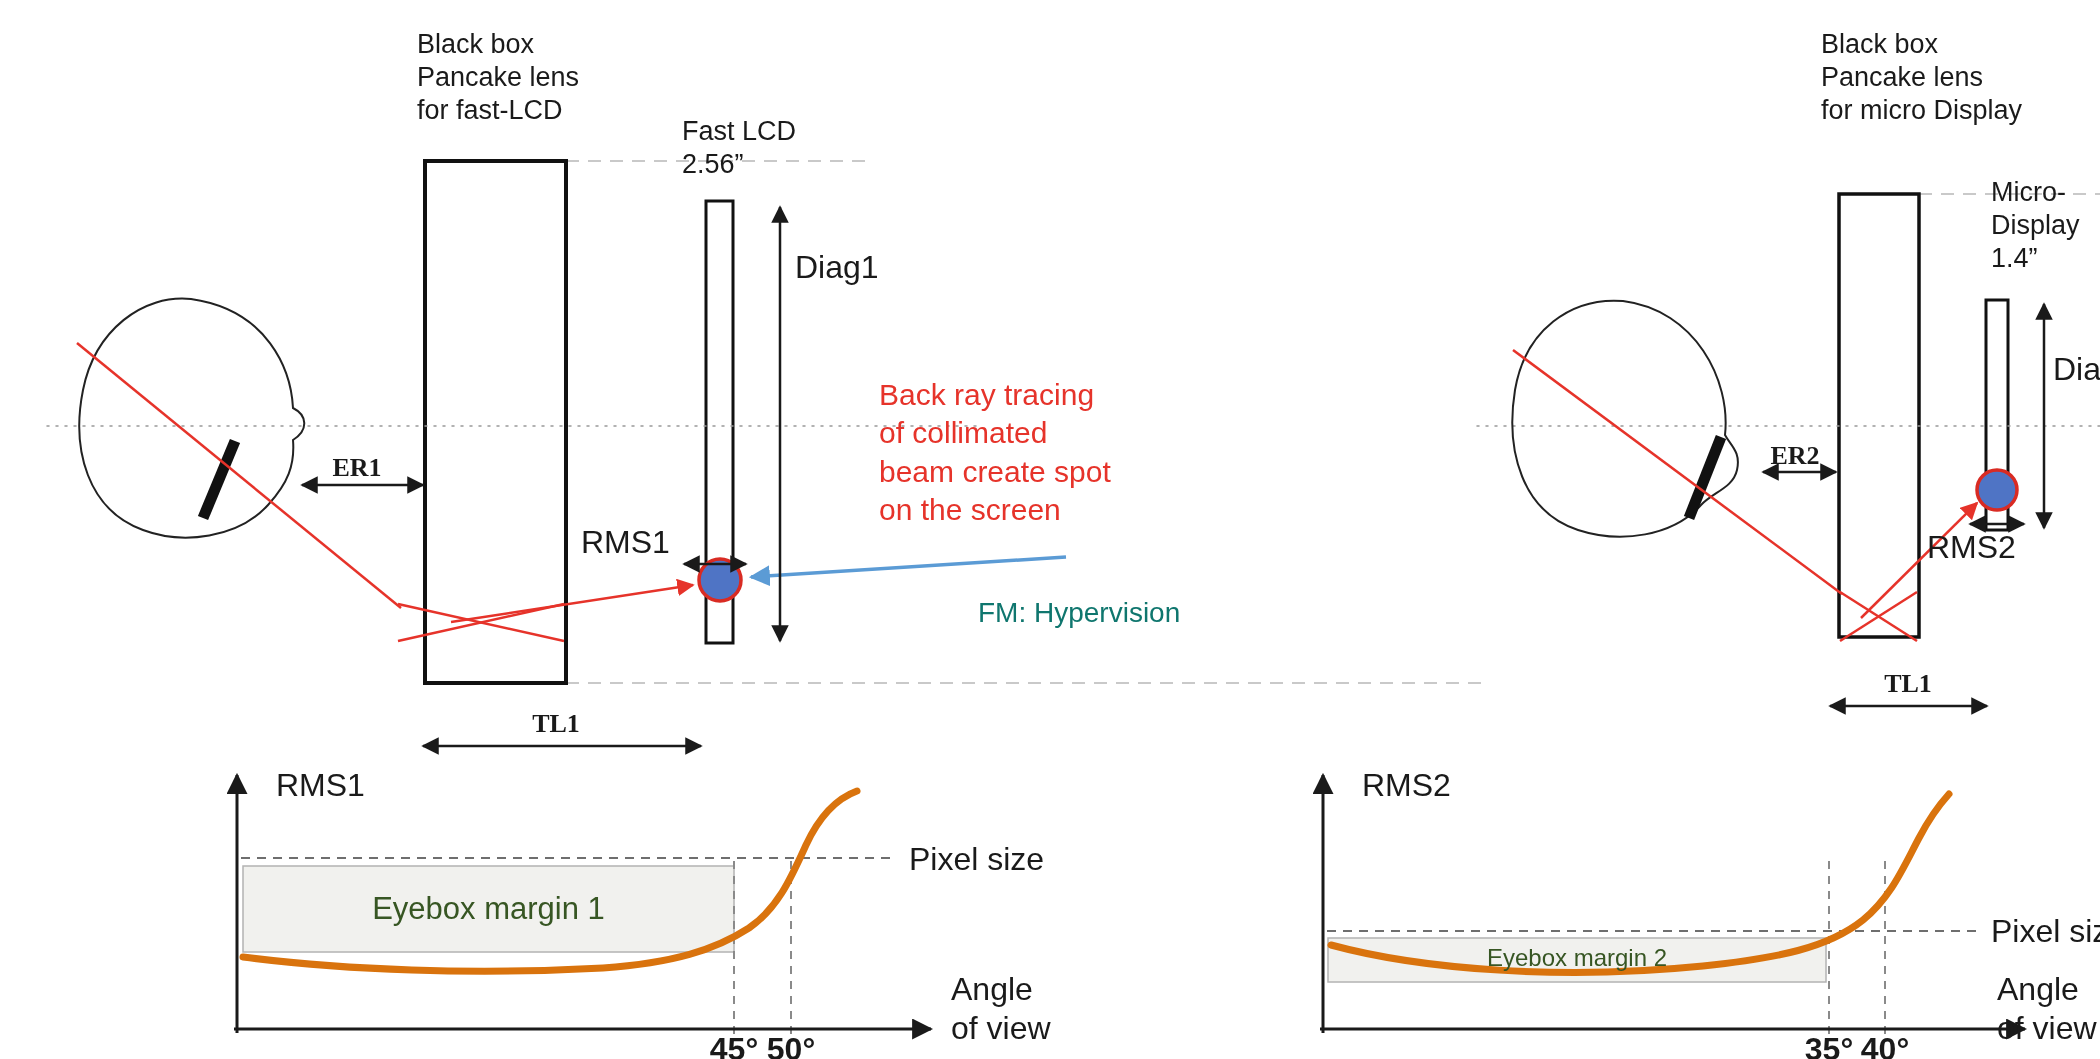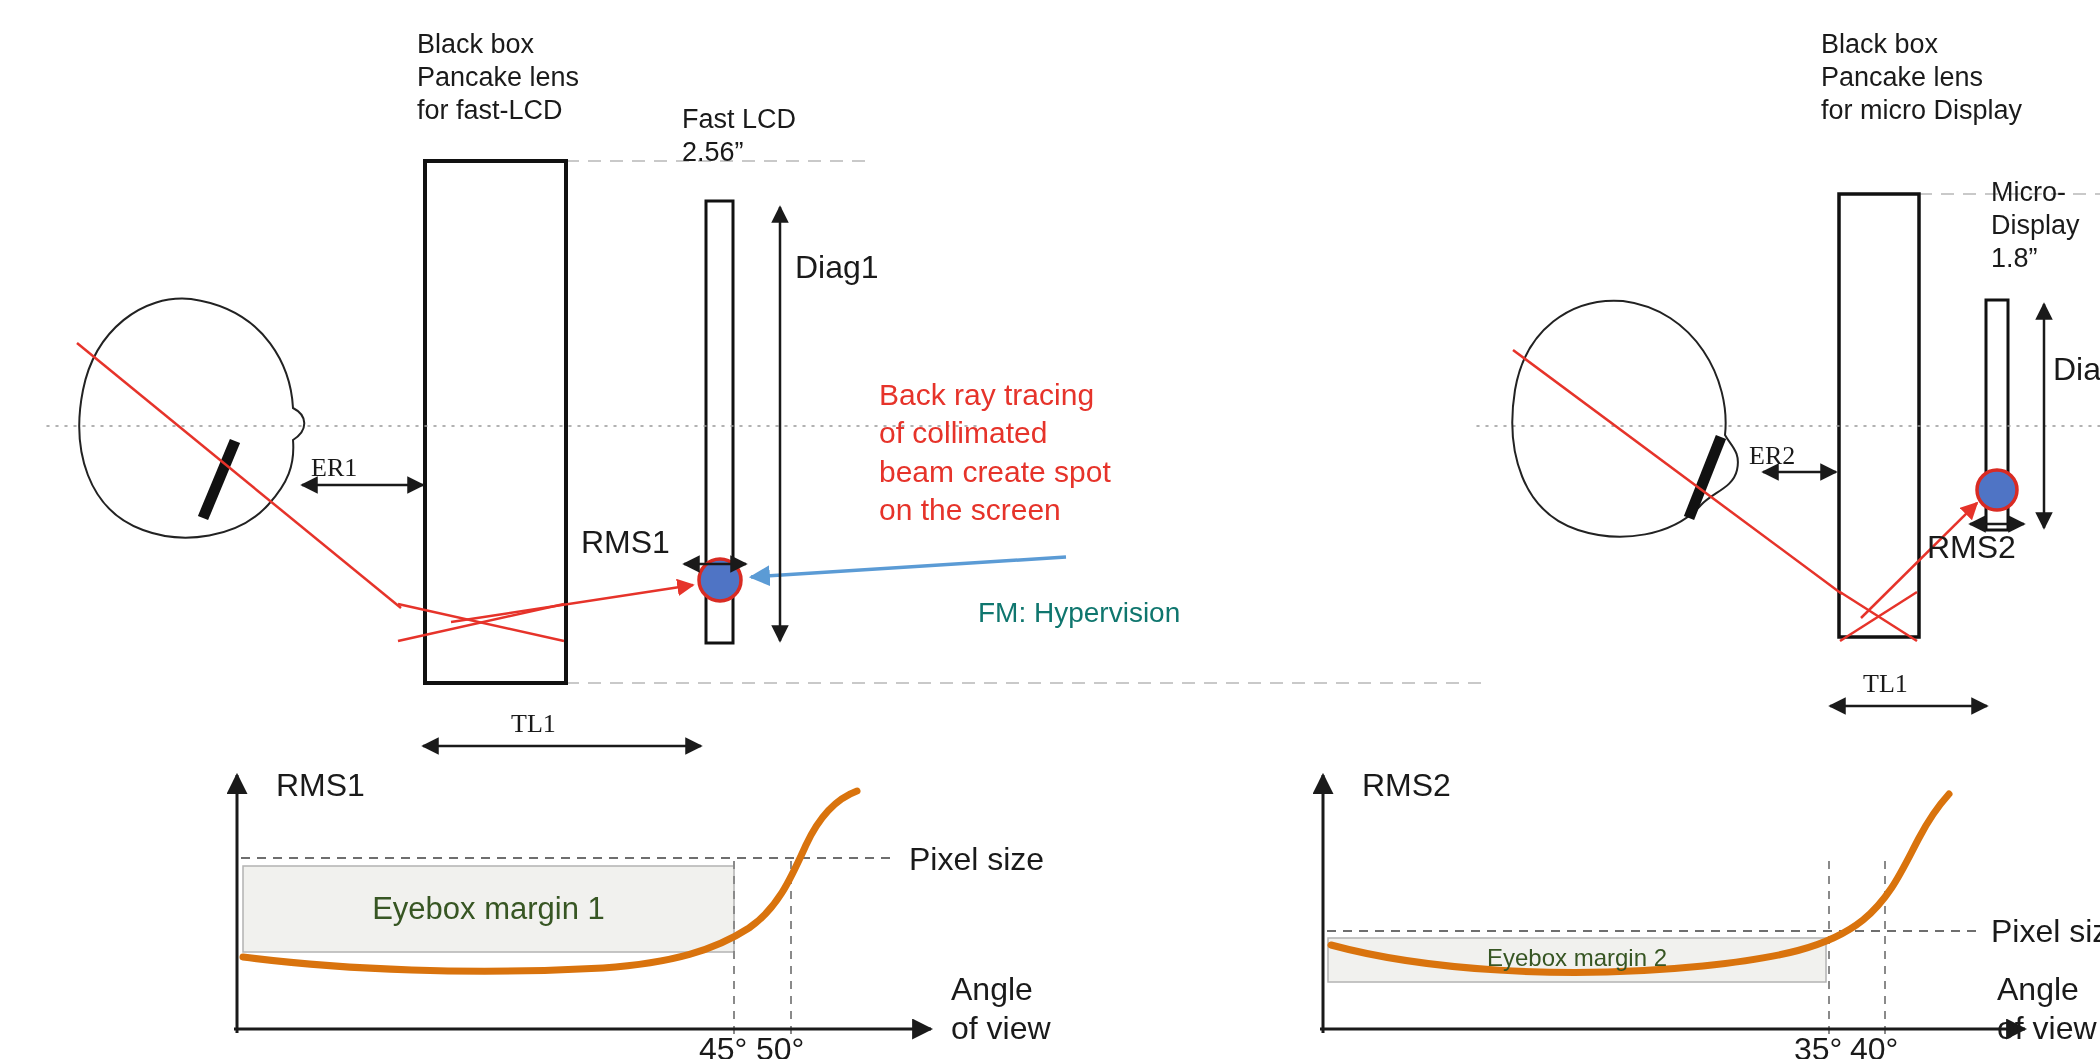--- a/index.html
+++ b/index.html
@@ -13,21 +13,21 @@
   }
   svg.layer { position:absolute; left:0; top:0; }
   .lbl {
     position:absolute;
     color:#1a1a1a;
     white-space:pre-line;
     line-height:1.22;
     font-size:27px;
   }
   .serif { font-family:"Liberation Serif", serif; font-size:26px; }
-  .center { text-align:left; }
+  .center { text-align:center;font-weight:bold; }
   .desc { font-size:31px; line-height:1.32; }
   .rednote { color:#e6332a; font-size:30px; line-height:1.28; }
   .watermark { color:#0f766e; font-size:28px; }
   .g-label { font-size:32px; }
   .region-box {
     position:absolute; display:flex; align-items:center; justify-content:center;
     color:#375623; font-size:24px;
   }
 </style>
 </head>
@@ -105,39 +105,39 @@
     <line x1="1786" y1="861" x2="1786" y2="1037" stroke="#8a8a8a" stroke-width="2" stroke-dasharray="8 7"></line>
     <line x1="1842" y1="861" x2="1842" y2="1037" stroke="#8a8a8a" stroke-width="2" stroke-dasharray="8 7"></line>
     <path d="M 1288 945 C 1380 970, 1520 980, 1660 966 C 1735 958, 1785 948, 1820 920 C 1848 897, 1860 868, 1876 838 C 1888 815, 1897 804, 1906 794" fill="none" stroke="#d9730d" stroke-width="7" stroke-linecap="round"></path>
     <line x1="1280" y1="1033" x2="1280" y2="775" stroke="#1a1a1a" stroke-width="3" marker-end="url(#ab)"></line>
     <line x1="1277" y1="1029" x2="1982" y2="1029" stroke="#1a1a1a" stroke-width="3" marker-end="url(#ab)"></line>
   </svg>
 
   <div class="lbl" style="left:374px; top:28px;">Black box
 Pancake lens
 for fast-LCD</div>
-  <div class="lbl" style="left:639px; top:103px;">Fast LCD
+  <div class="lbl" style="left:639px; top:115px;">Fast LCD
 2.56”</div>
   <div class="lbl g-label" style="left:752px; top:248px;">Diag1</div>
   <div class="lbl serif center" style="left:268px; top:452px; width:92px;">ER1</div>
   <div class="lbl g-label" style="left:538px; top:523px;">RMS1</div>
   <div class="lbl serif center" style="left:468px; top:708px; width:90px;">TL1</div>
 
   <div class="lbl rednote" style="left:836px; top:376px;">Back ray tracing
 of collimated
 beam create spot
 on the screen</div>
   <div class="lbl watermark" style="left:935px; top:596px;">FM: Hypervision</div>
 
   <div class="lbl" style="left:1778px; top:28px;">Black box
 Pancake lens
 for micro Display</div>
   <div class="lbl" style="left:1948px; top:176px;">Micro-
 Display
-1.8”</div>
+1.4”</div>
   <div class="lbl g-label" style="left:2010px; top:350px;">Diag2</div>
   <div class="lbl serif center" style="left:1706px; top:440px; width:92px;">ER2</div>
   <div class="lbl g-label" style="left:1884px; top:528px;">RMS2</div>
   <div class="lbl serif center" style="left:1820px; top:668px; width:90px;">TL1</div>
 
   <div class="lbl g-label" style="left:233px; top:766px;">RMS1</div>
   <div class="lbl g-label" style="left:866px; top:840px;">Pixel size</div>
   <div class="region-box" style="left:200px; top:866px; width:491px; height:86px; font-size:31px;border-radius:10px;">Eyebox margin 1</div>
   <div class="lbl g-label" style="left:908px; top:970px;">Angle
 of view</div>

